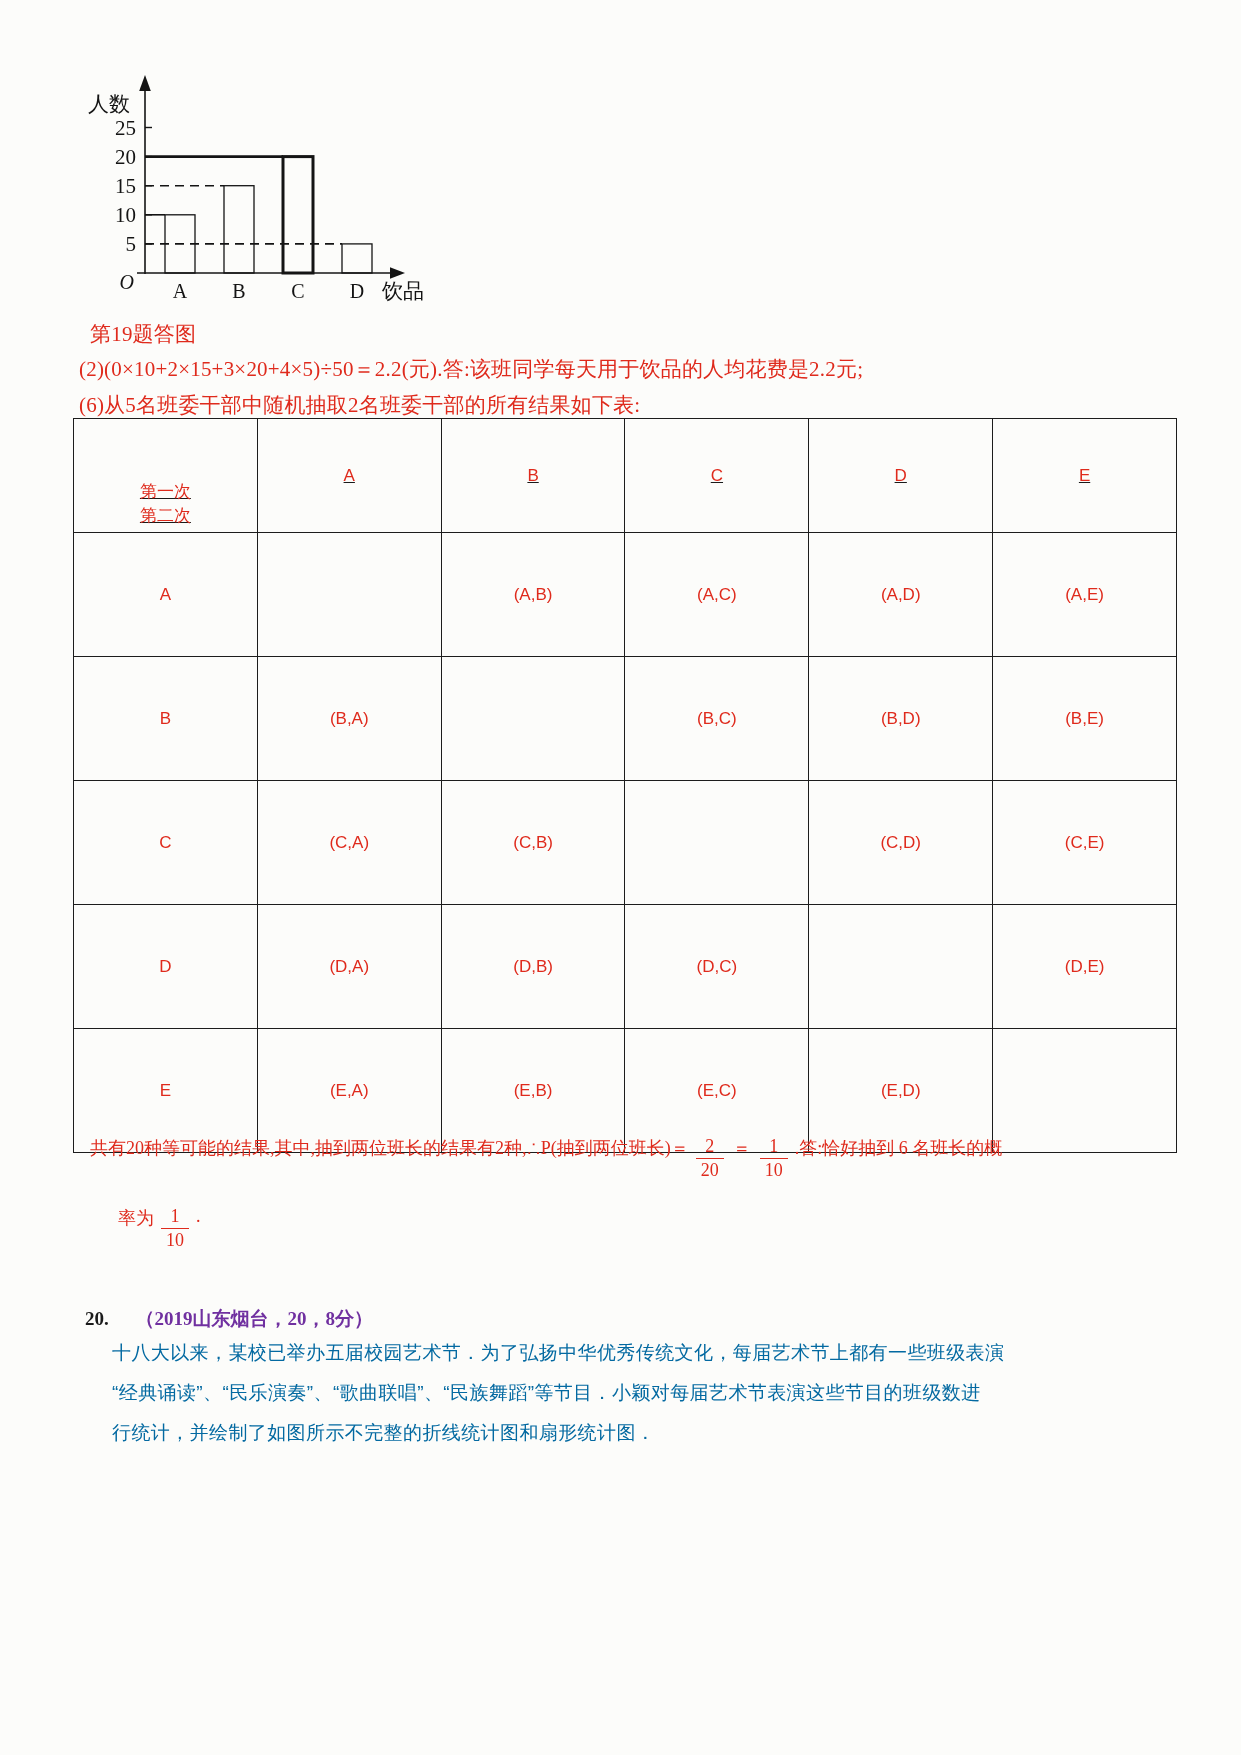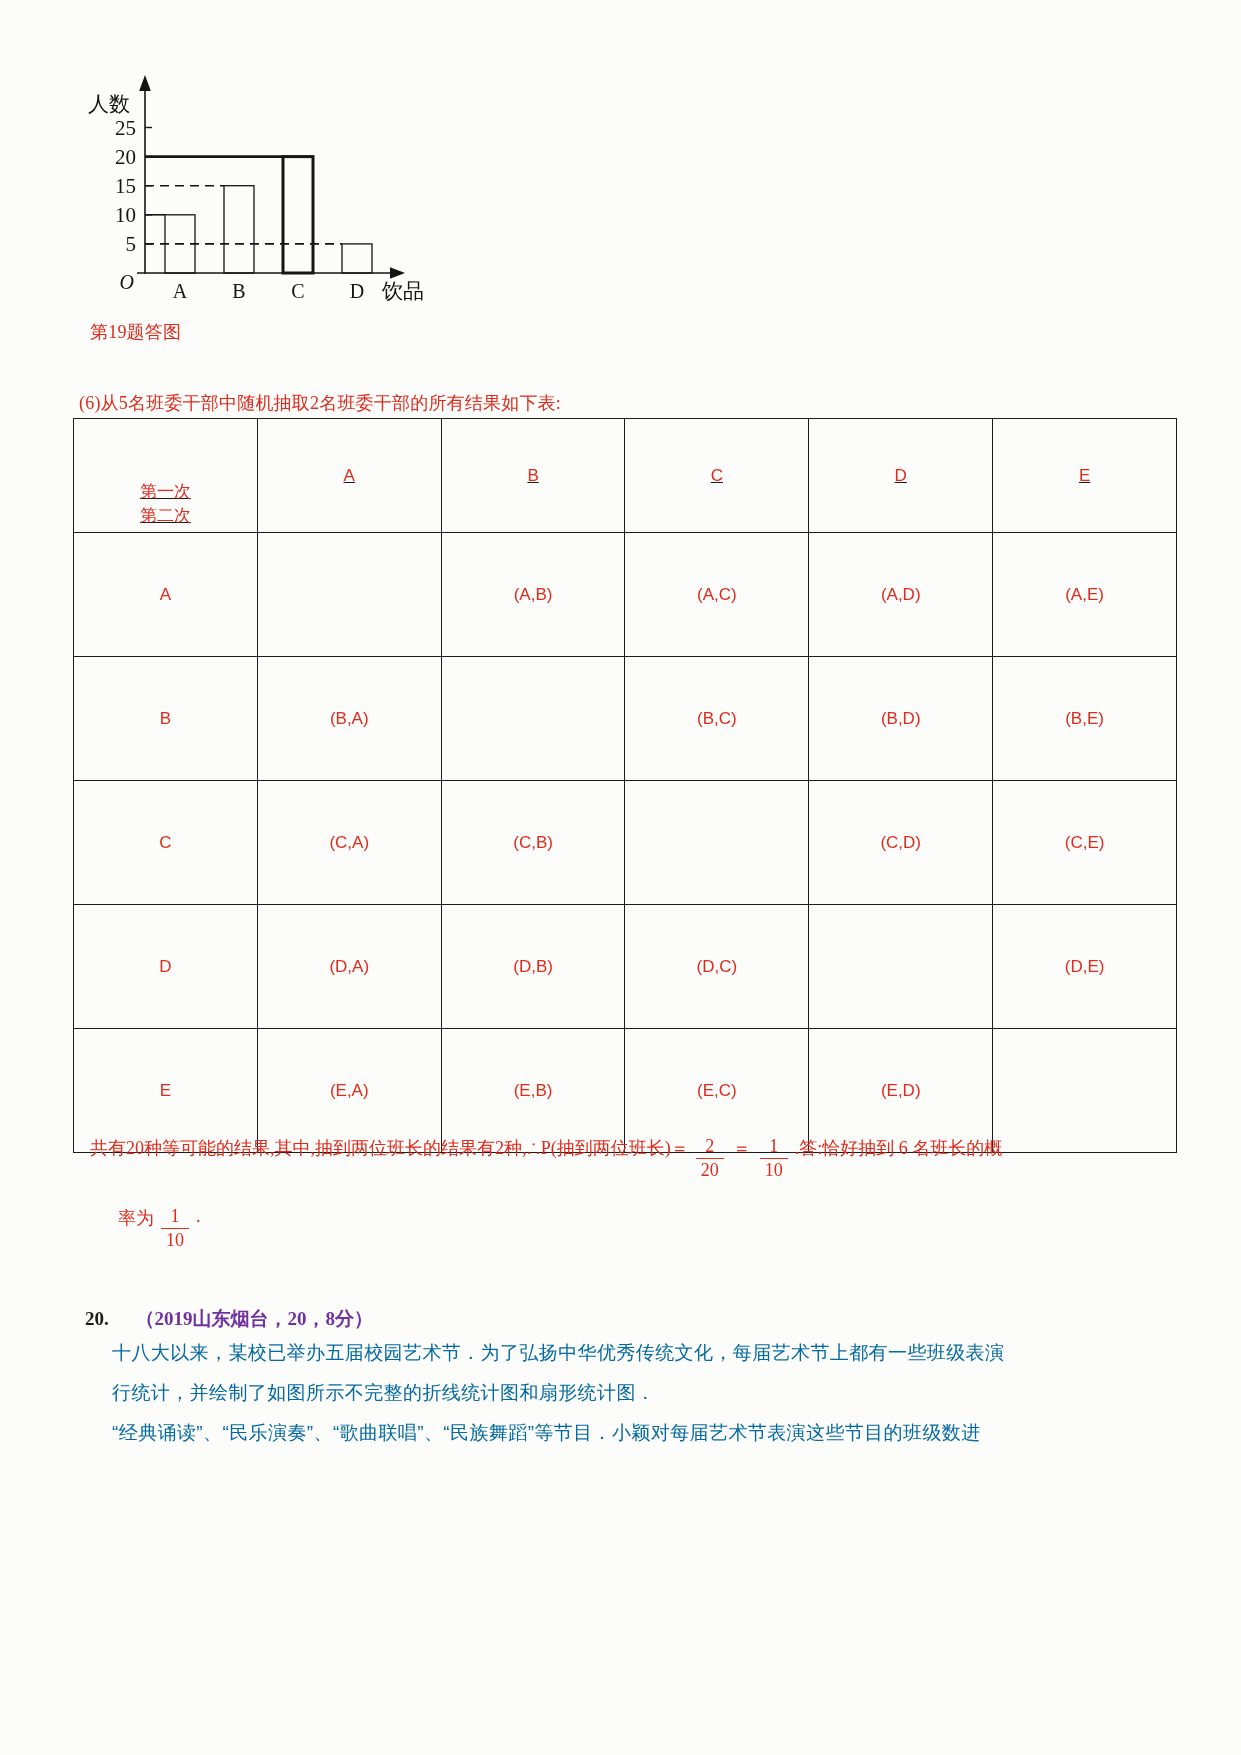--- a/index.html
+++ b/index.html
@@ -4,21 +4,21 @@
 <style>
   html,body{margin:0;padding:0;background:#e8e8e6;}
   .page{
     position:relative;width:1241px;height:1755px;margin:0 auto;
     background:#fcfcfa;overflow:hidden;
     font-family:"Liberation Serif", serif;color:#1a1a1a;
   }
   .abs{position:absolute;}
   .red{color:#df2a1c;}
   .purple{color:#7030a0;}
-  .solline{font-size:18px;white-space:nowrap;letter-spacing:.2px;}
+  .solline{font-size:21px;white-space:nowrap;letter-spacing:.2px;}
   
   .chartbox{left:58px;top:58px;width:390px;height:250px;}
   
   table.grid{
     position:absolute;left:73px;top:418px;width:1104px;height:733px;
     border-collapse:collapse;table-layout:fixed;
     font-family:"Liberation Sans", sans-serif;
   }
   table.grid th, table.grid td{
     border:1.5px solid #1c1c1c;color:#df2a1c;font-weight:normal;
@@ -74,20 +74,21 @@
         <text x="240" y="240" font-size="20" font-family="&quot;Liberation Serif&quot;, serif" fill="#141414" text-anchor="middle">C</text>
         <text x="299" y="240" font-size="20" font-family="&quot;Liberation Serif&quot;, serif" fill="#141414" text-anchor="middle">D</text>
         <text x="30" y="53" font-size="21" font-family="&quot;Liberation Serif&quot;, serif" fill="#141414" text-anchor="start">人数</text>
         <text x="324" y="240" font-size="21" font-family="&quot;Liberation Serif&quot;, serif" fill="#141414" text-anchor="start">饮品</text>
         <text x="76" y="231" font-size="20" font-family="&quot;Liberation Serif&quot;, serif" fill="#141414" text-anchor="end" font-style="italic">O</text>
       </svg>
   </div>
 
   <div class="abs red solline" style="left:90px;top:320px;">第19题答图</div>
 
+  <div class="abs red solline" style="left:79px;top:355px;">(2)(0×10+2×15+3×20+4×5)÷50＝2.2(元).答:该班同学每天用于饮品的人均花费是2.2元;</div>
   <div class="abs red solline" style="left:79px;top:391px;">(6)从5名班委干部中随机抽取2名班委干部的所有结果如下表:</div>
 
   <table class="grid">
     <thead>
       <tr id="grid-head">
         <th class="corner-cell">
           <div class="corner-inner">
             <div>第一次</div>
             <div>第二次</div>
           </div>
@@ -166,17 +167,17 @@
     <span>.</span>
   </div>
 
   <div class="abs q20head" style="left:85px;top:1306px;">
     <span>20.</span>
     <span class="purple" style="margin-left:22px;">（2019山东烟台，20，8分）</span>
   </div>
 
   <div class="abs q20body" style="left:112px;top:1333px;" id="q20-body">
       <div>十八大以来，某校已举办五届校园艺术节．为了弘扬中华优秀传统文化，每届艺术节上都有一些班级表演</div>
+      <div>“经典诵读”、“民乐演奏”、“歌曲联唱”、“民族舞蹈”等节目．小颖对每届艺术节表演这些节目的班级数进</div>
       <div>行统计，并绘制了如图所示不完整的折线统计图和扇形统计图．</div>
-      <div>“经典诵读”、“民乐演奏”、“歌曲联唱”、“民族舞蹈”等节目．小颖对每届艺术节表演这些节目的班级数进</div>
     </div>
 
 </div>
 
 </body></html>

